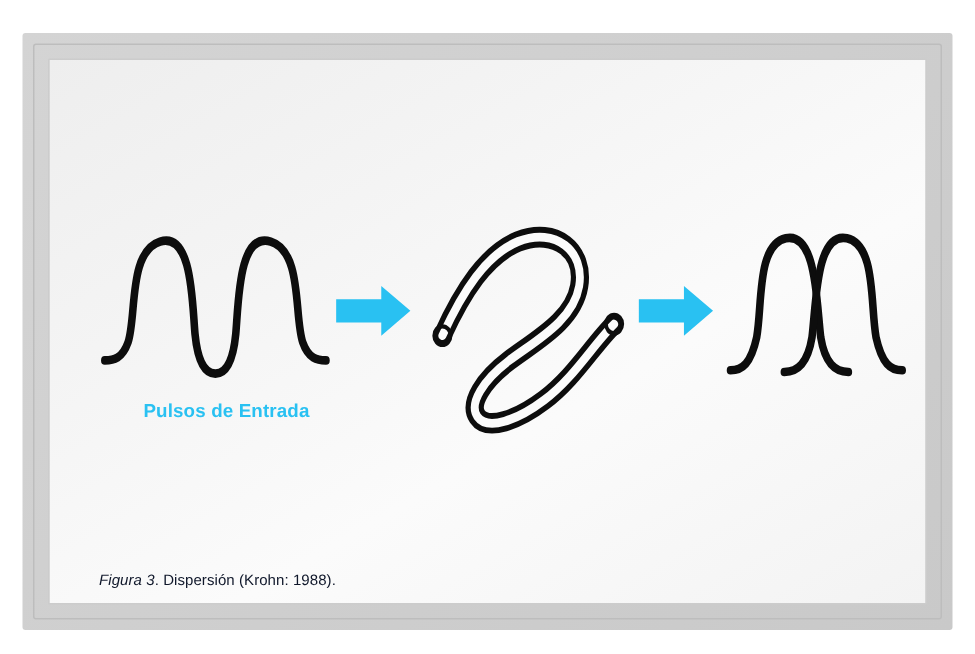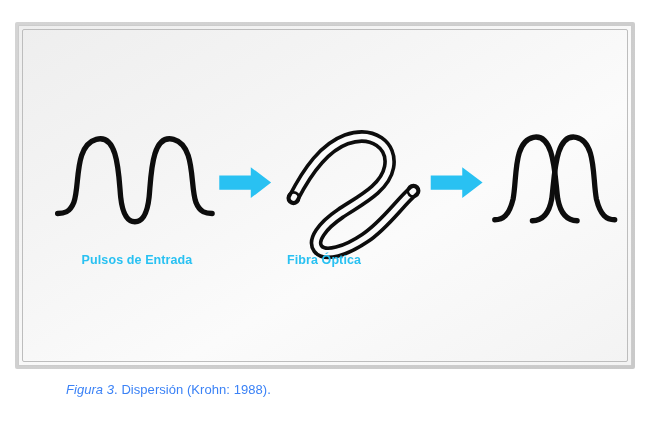--- a/index.html
+++ b/index.html
@@ -14,24 +14,24 @@
     font-family: "Liberation Sans", sans-serif;
     overflow: hidden;
   }
 
   
   #figure-frame {
     position: absolute;
     left: 15px;
     top: 22px;
     width: 620px;
-    height: 347px;
+    height: 398px;
     box-sizing: border-box;
     background: linear-gradient(135deg, #d4d4d4 0%, #cfcfcf 45%, #c9c9c9 100%);
-    padding: 3px;
+    padding: 17px;
     border-radius: 2px;
   }
   #figure-inner-bevel {
     position: absolute;
     left: 7px;
     top: 7px;
     right: 7px;
     bottom: 7px;
     border: 1px solid #bdbdbd;
     border-radius: 2px;
@@ -73,22 +73,22 @@
   #label-input  { left: 18px;  top: 227px; width: 200px; }
   #label-fiber  { left: 205px; top: 227px; width: 200px; }
   #label-output { left: 390px; top: 227px; width: 200px; }
 
   
   #figure-caption {
     position: absolute;
     left: 66px;
     top: 382px;
     font-family: "Liberation Sans", sans-serif;
-    font-size: 13px;
-    color: #3b82f6;
+    font-size: 10px;
+    color: #0f172a;
     white-space: nowrap;
     letter-spacing: 0.05px;
   }
   #figure-caption .caption-label {
     font-style: italic;
     font-weight: normal;
   }
 </style>
 </head>
 <body>
@@ -166,20 +166,19 @@
                  C 514 189, 521 184, 524 168
                  C 527 146, 527 104, 548 108
                  C 568 112, 564 148, 568 168
                  C 572 184, 578 188, 586 188" fill="none" stroke="#0d0d0d" stroke-width="5.2" stroke-linecap="round" stroke-linejoin="round"></path>
       </g>
 
     </svg>
 
     <div class="stage-label" id="label-input">Pulsos de Entrada</div>
 
-    <div class="stage-label" id="label-fiber">Fibra Óptica</div>
 
 
   </div>
   <div id="figure-inner-bevel"></div>
 </div>
 
 <div id="figure-caption"><span class="caption-label">Figura 3</span><span>. Dispersión (Krohn: 1988).</span></div>
 
 </body></html>

